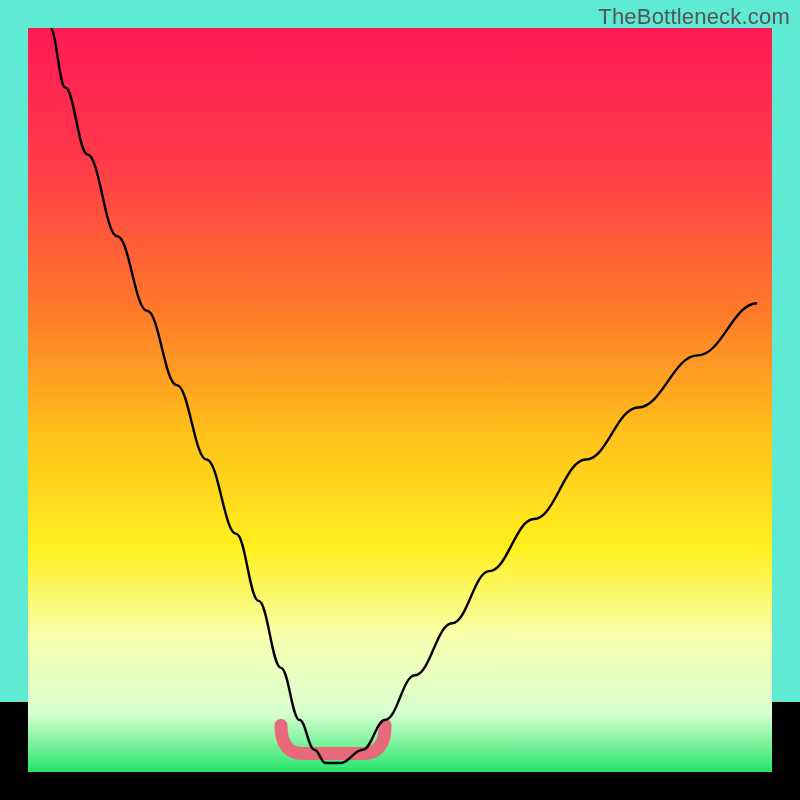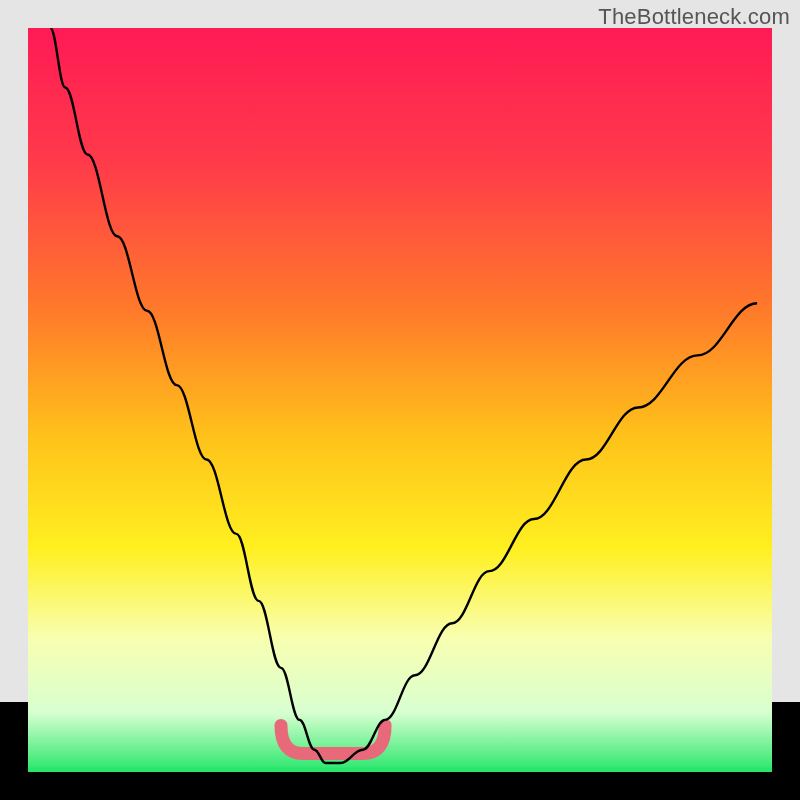--- a/index.html
+++ b/index.html
@@ -10,21 +10,21 @@
     background: #000;
     position: relative;
     font-family: Arial, sans-serif;
   }
   .frame {
     position: absolute;
     top: 0;
     left: 0;
     width: 800px;
     height: 702px;
-    background: #e5e5e5;
+    background: #5eead4;
   }
   .plot-area {
     position: absolute;
     top: 28px;
     left: 28px;
     width: 744px;
     height: 744px;
     overflow: hidden;
   }
   .watermark {

